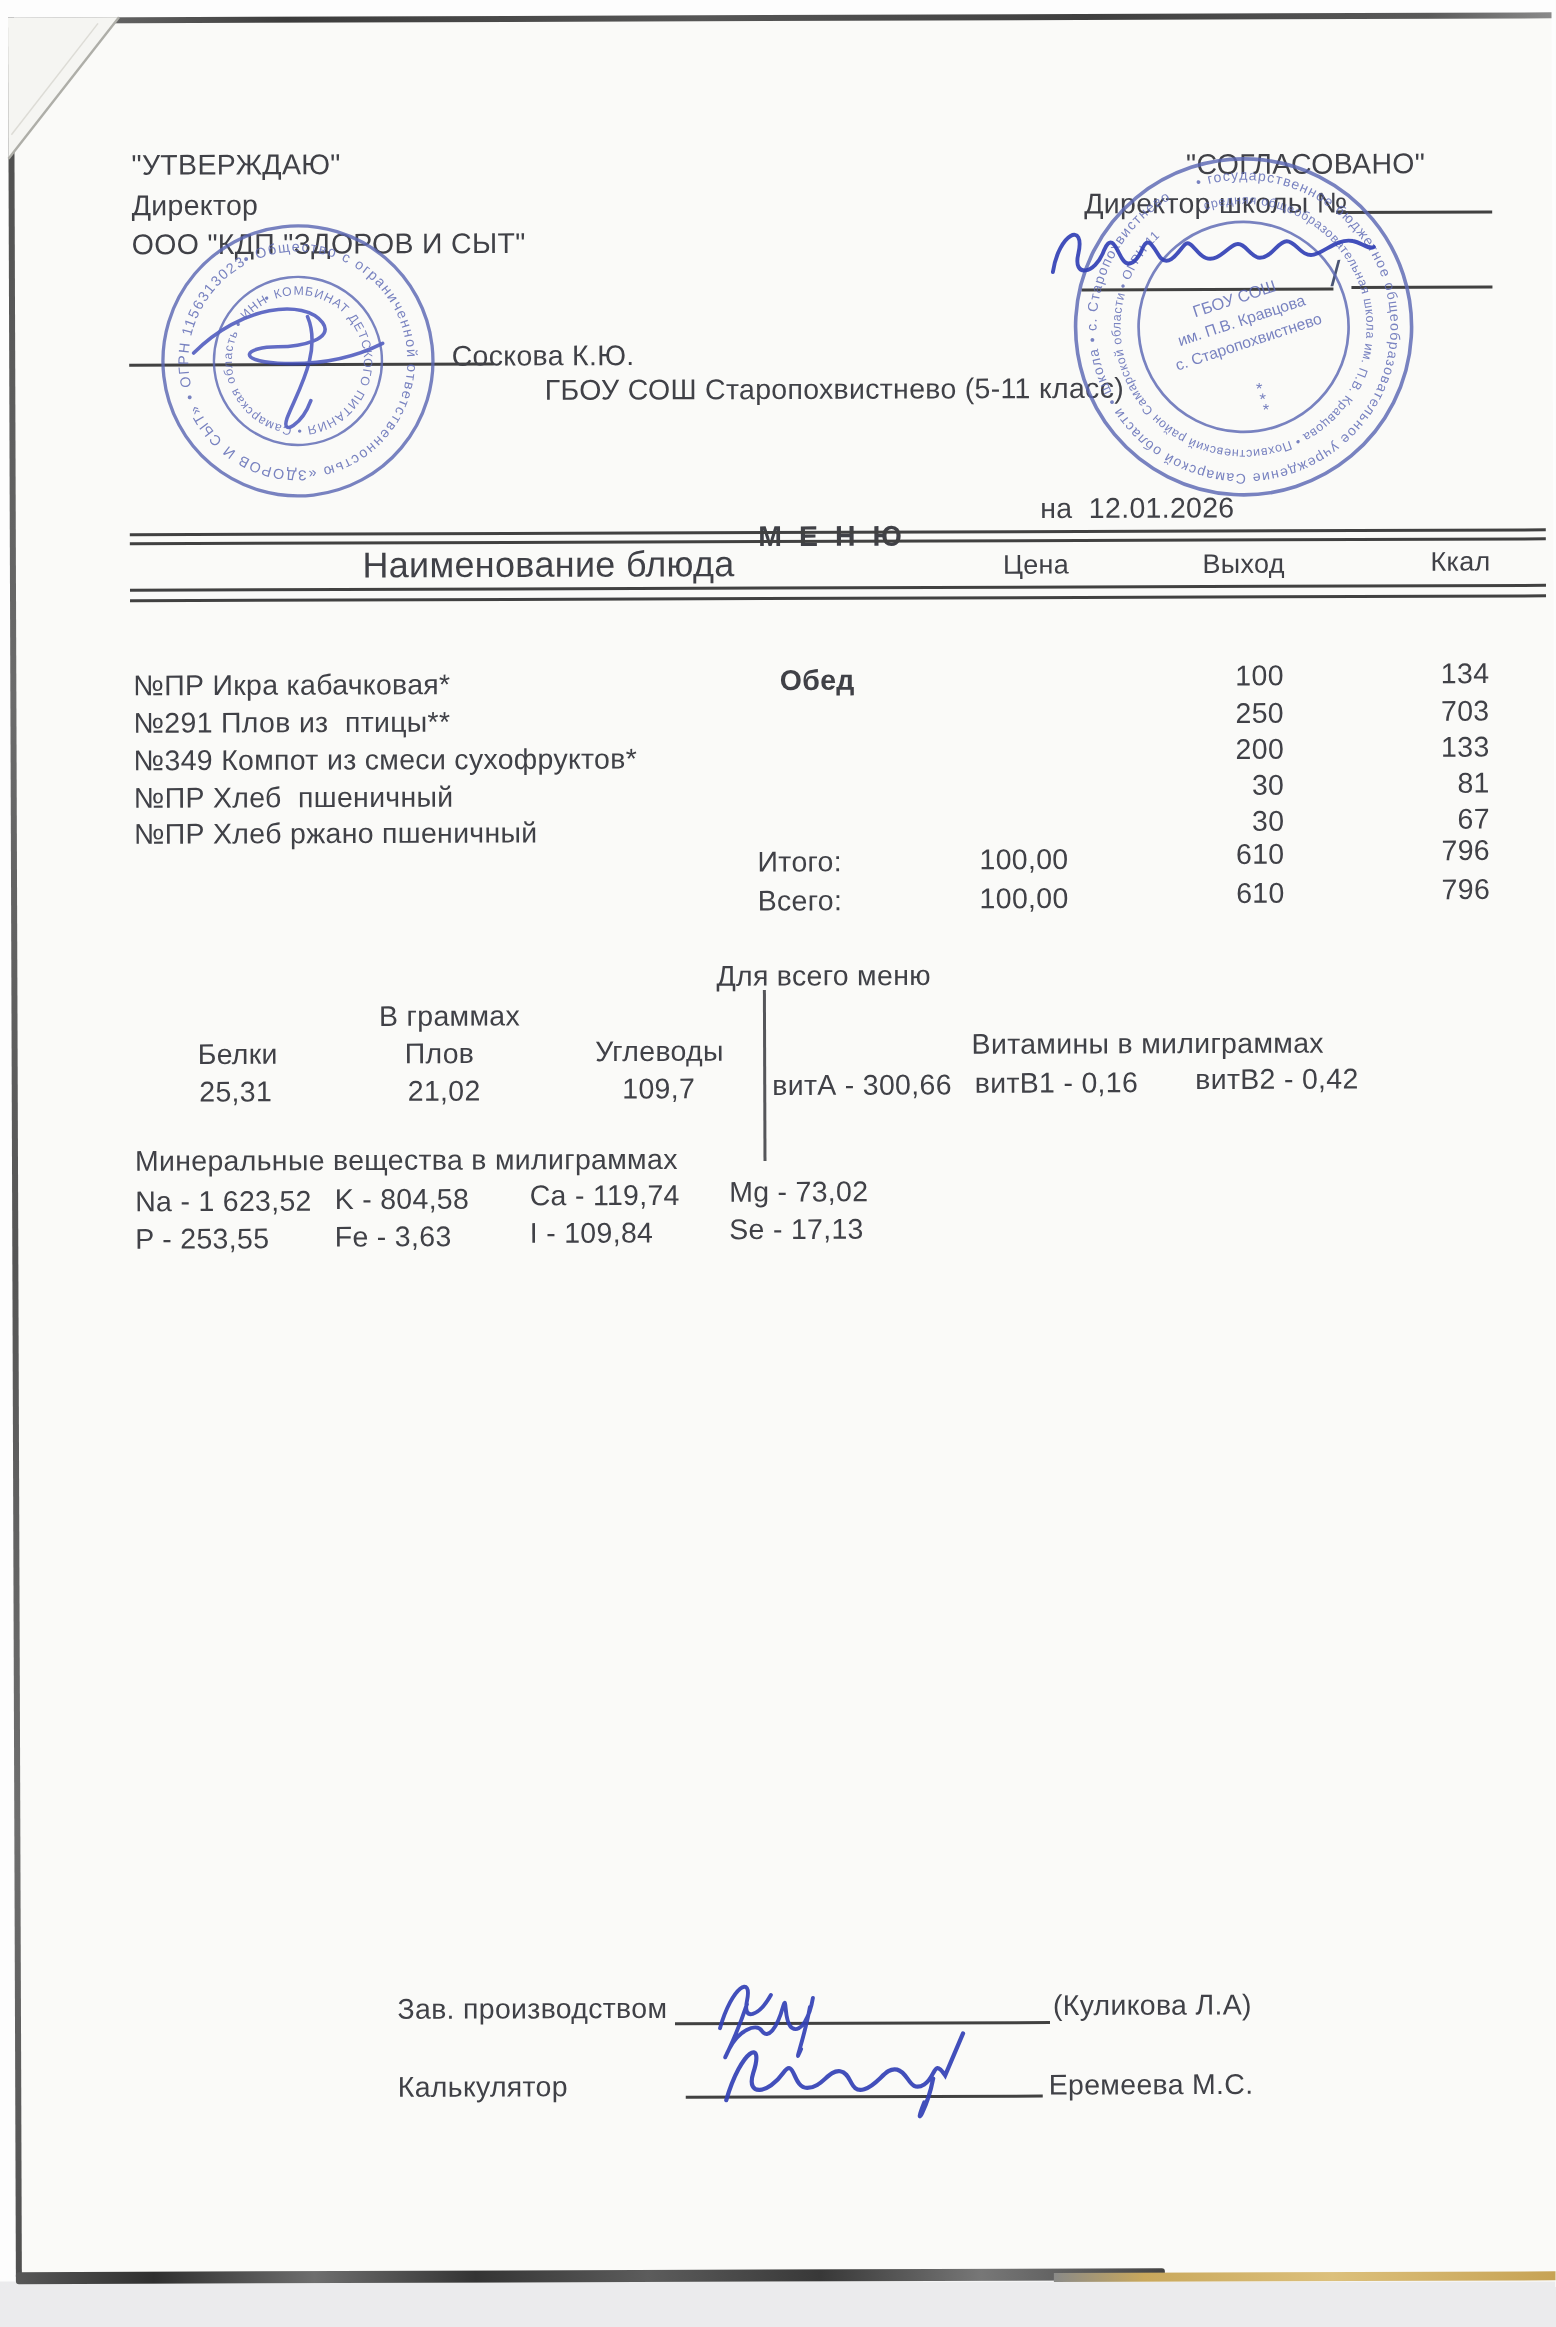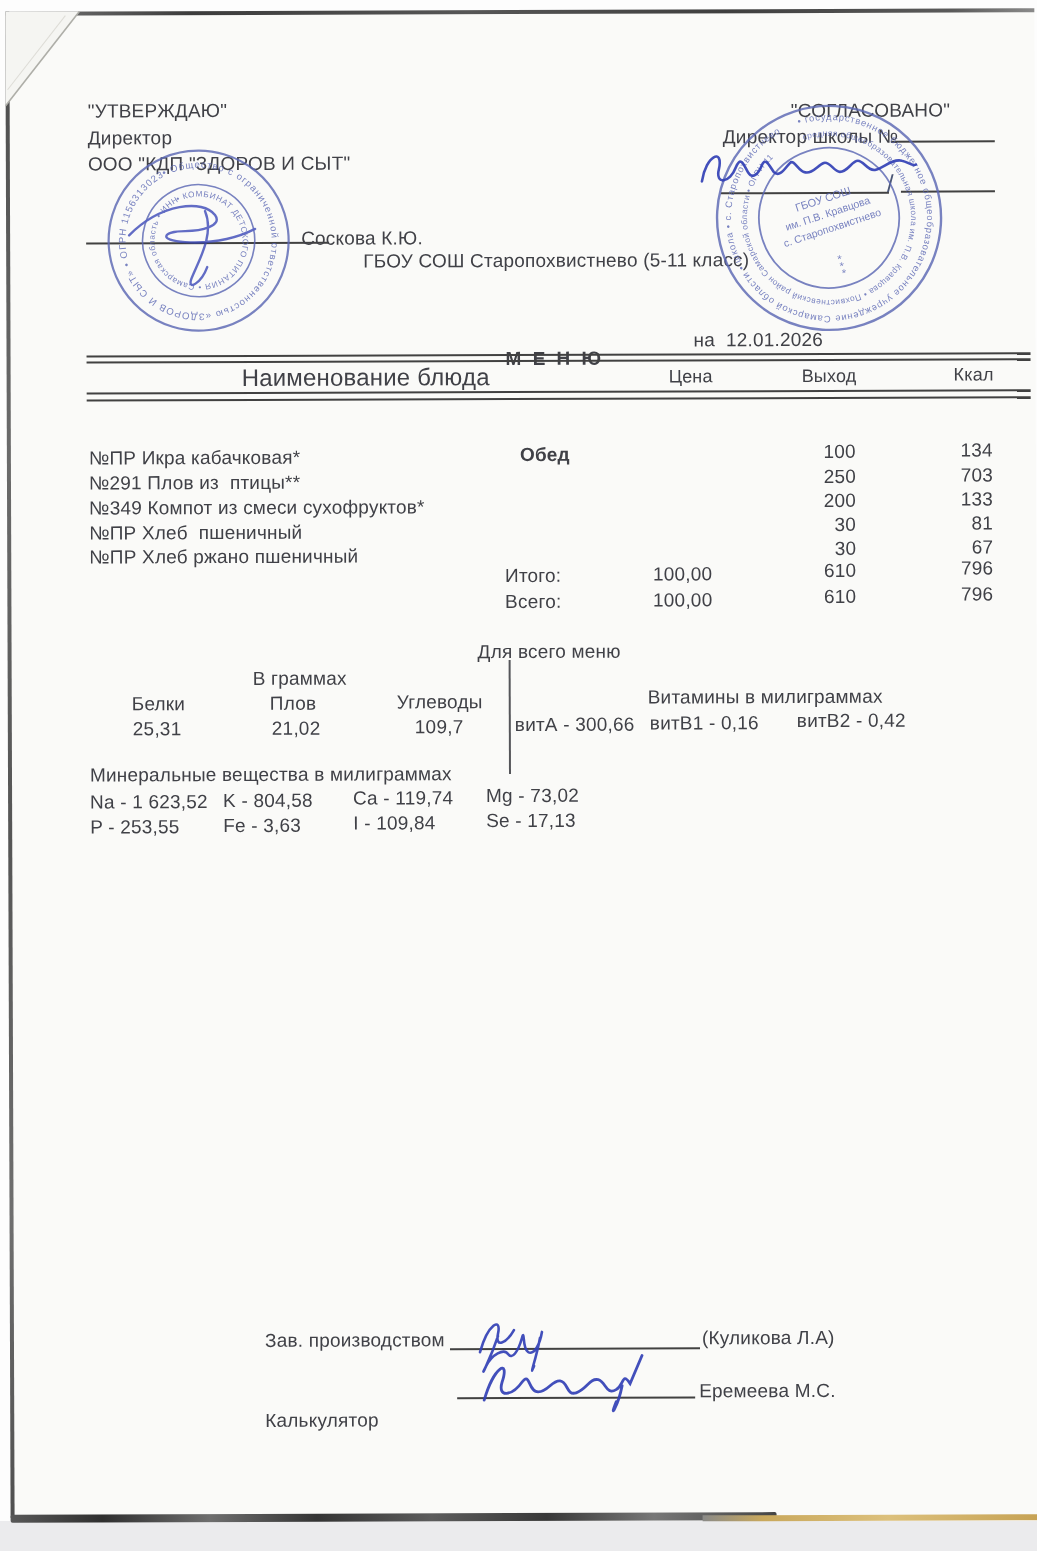--- a/index.html
+++ b/index.html
@@ -177,21 +177,21 @@
     <div class="t" style="left:486px;top:785px;">Mg - 73,02</div>
     <div class="t" style="left:90px;top:815px;">P - 253,55</div>
     <div class="t" style="left:223px;top:814px;">Fe - 3,63</div>
     <div class="t" style="left:353px;top:812px;">I - 109,84</div>
     <div class="t" style="left:486px;top:810px;">Se - 17,13</div>
 
     <div class="t" style="left:263px;top:1329px;">Зав. производством</div>
     <div class="line" style="left:448px;top:1348px;width:250px;"></div>
     <div class="t" style="left:700px;top:1328px;">(Куликова Л.А)</div>
 
-    <div class="t" style="left:263px;top:1381px;margin-top:28px;">Калькулятор</div>
+    <div class="t" style="left:263px;top:1381px;">Калькулятор</div>
     <div class="line" style="left:455px;top:1397px;width:238px;"></div>
     <div class="t" style="left:697px;top:1381px;">Еремеева М.С.</div>
 
     <svg style="left:450px;top:1308px;" width="140" height="85" viewBox="0 0 140 85">
       <path d="M28,44 C36,16 50,8 46,26 C43,40 54,36 62,22 M46,28 C38,52 26,74 34,58 C40,46 52,40 56,46 C60,52 66,44 70,30 C73,20 70,40 76,44 C82,48 88,36 90,24 M88,30 C84,52 76,72 82,58" fill="none" stroke="#3240b5" stroke-width="2.6" stroke-linecap="round" opacity=".92"></path>
     </svg>
 
     <svg style="left:470px;top:1348px;" width="180" height="80" viewBox="0 0 180 80">
       <path d="M12,52 C22,18 38,10 30,34 C25,50 40,48 50,34 C58,23 56,44 66,44 C76,44 80,32 88,33 C96,34 94,48 104,45 C114,42 118,30 126,32 C134,34 134,48 144,42 C152,37 150,24 158,36 L170,8 M150,38 C146,58 136,74 144,54" fill="none" stroke="#3240b5" stroke-width="2.8" stroke-linecap="round" opacity=".92"></path>
     </svg>

